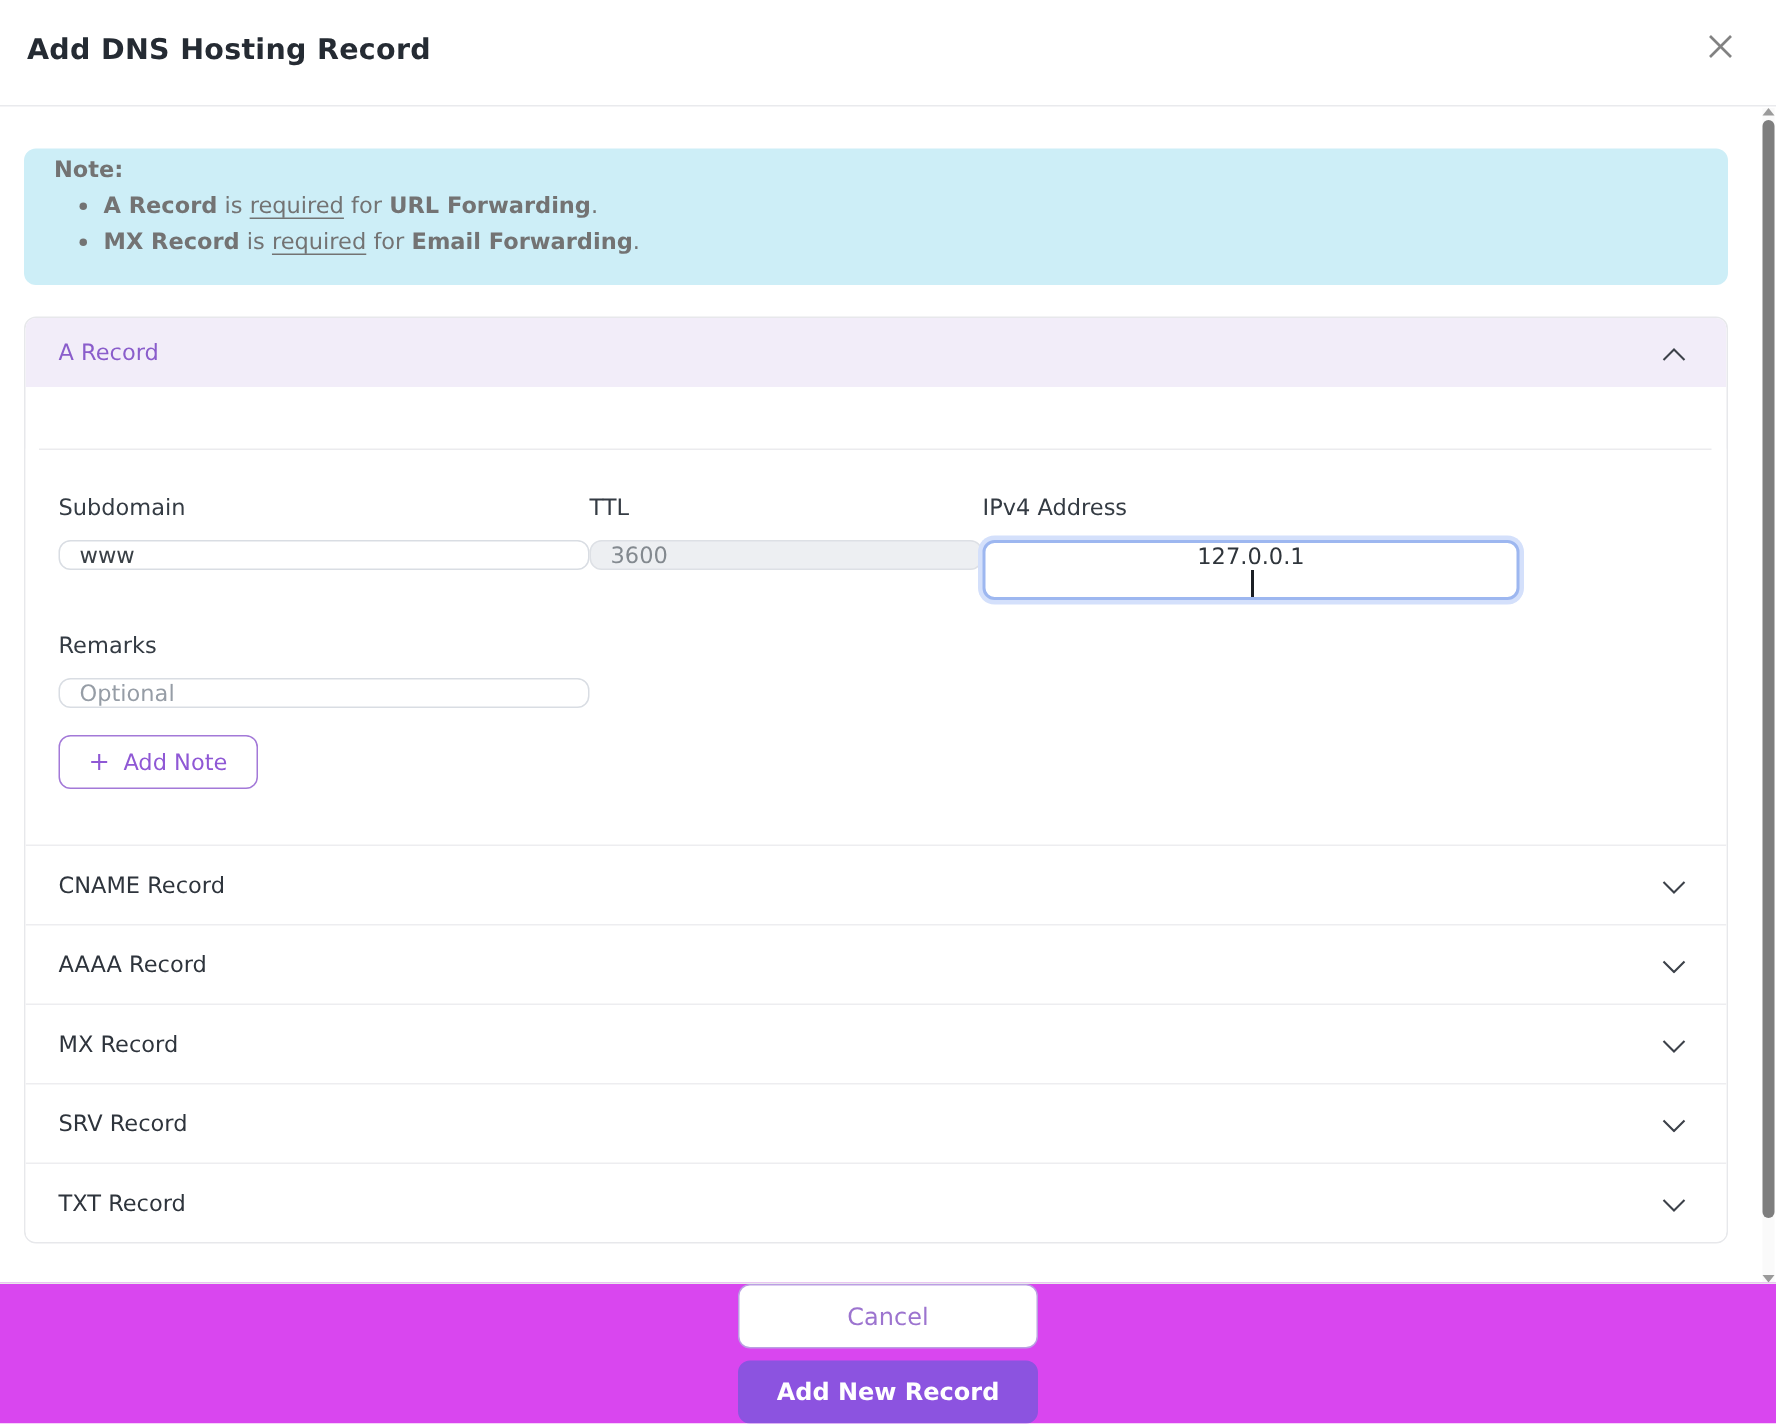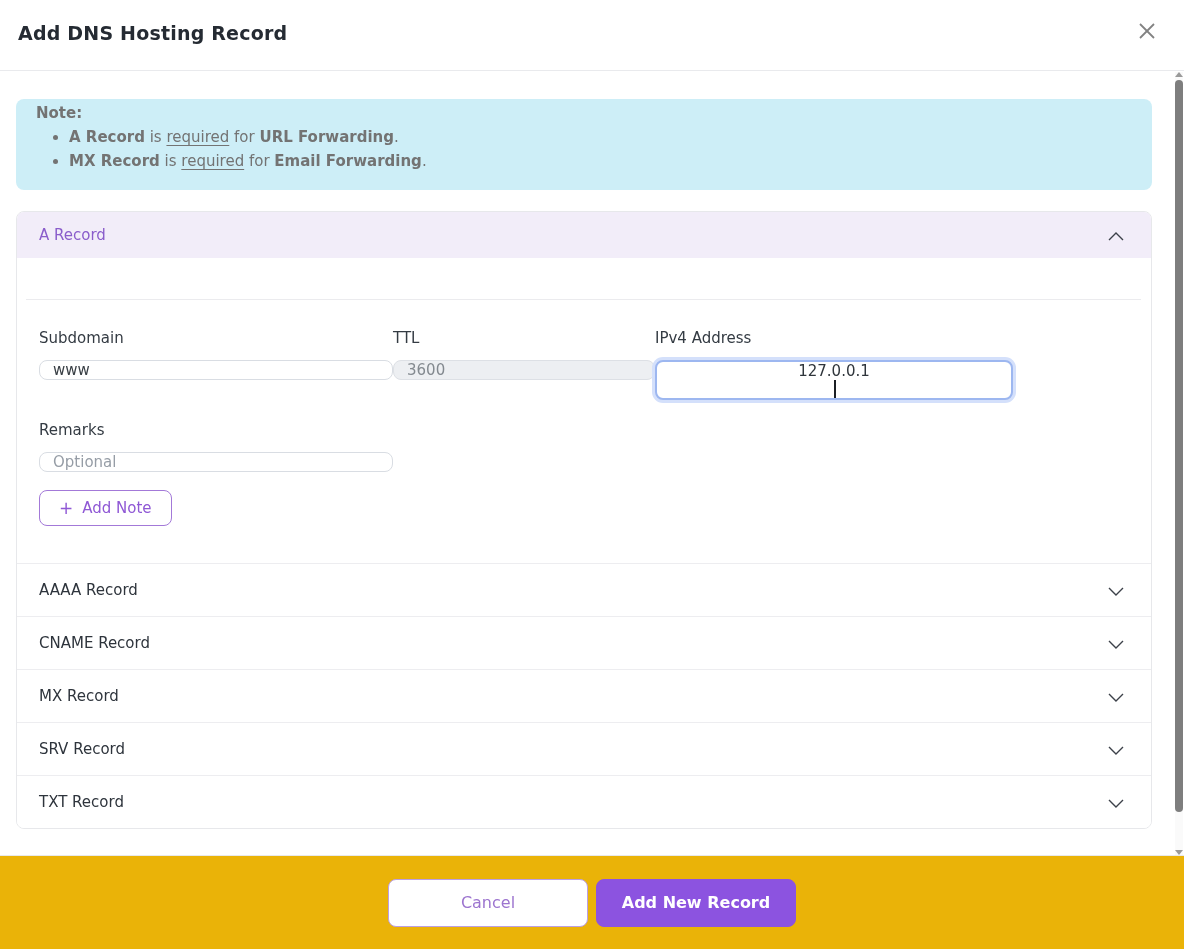--- a/index.html
+++ b/index.html
@@ -141,21 +141,22 @@
   }
   .add-more-btn .plus { font-size: 17px; line-height: 1; }
 
   
   .modal-footer {
     position: absolute;
     left: 0; right: 0; bottom: 0;
     height: 94px;
     border-top: 1px solid #e8e9eb;
     display: flex; align-items: center; justify-content: center; gap: 8px;
-    background: #eab308;
+    background: #d946ef;
+    flex-direction: column;
   }
   .btn {
     width: 200px; height: 48px;
     border-radius: 8px;
     font-size: 16px;
     font-family: inherit;
     cursor: pointer;
   }
   .btn-cancel {
     background: #fff;
@@ -257,29 +258,29 @@
         </div>
 
         <button class="add-more-btn">
           <span class="plus">+</span>
           <span>Add Note</span>
         </button>
       </div>
     </div>
 
     <div class="acc-row">
+      <span class="acc-row-label">CNAME Record</span>
+      <span>
+        <svg width="16" height="9" viewBox="0 0 16 9">
+            <polyline points="1,1 8,8 15,1" fill="none" stroke="#3c4149" stroke-width="1.4"></polyline>
+          </svg>
+      </span>
+    </div>
+    <div class="acc-row">
       <span class="acc-row-label">AAAA Record</span>
-      <span>
-        <svg width="16" height="9" viewBox="0 0 16 9">
-            <polyline points="1,1 8,8 15,1" fill="none" stroke="#3c4149" stroke-width="1.4"></polyline>
-          </svg>
-      </span>
-    </div>
-    <div class="acc-row">
-      <span class="acc-row-label">CNAME Record</span>
       <span>
         <svg width="16" height="9" viewBox="0 0 16 9">
             <polyline points="1,1 8,8 15,1" fill="none" stroke="#3c4149" stroke-width="1.4"></polyline>
           </svg>
       </span>
     </div>
     <div class="acc-row">
       <span class="acc-row-label">MX Record</span>
       <span>
         <svg width="16" height="9" viewBox="0 0 16 9">

